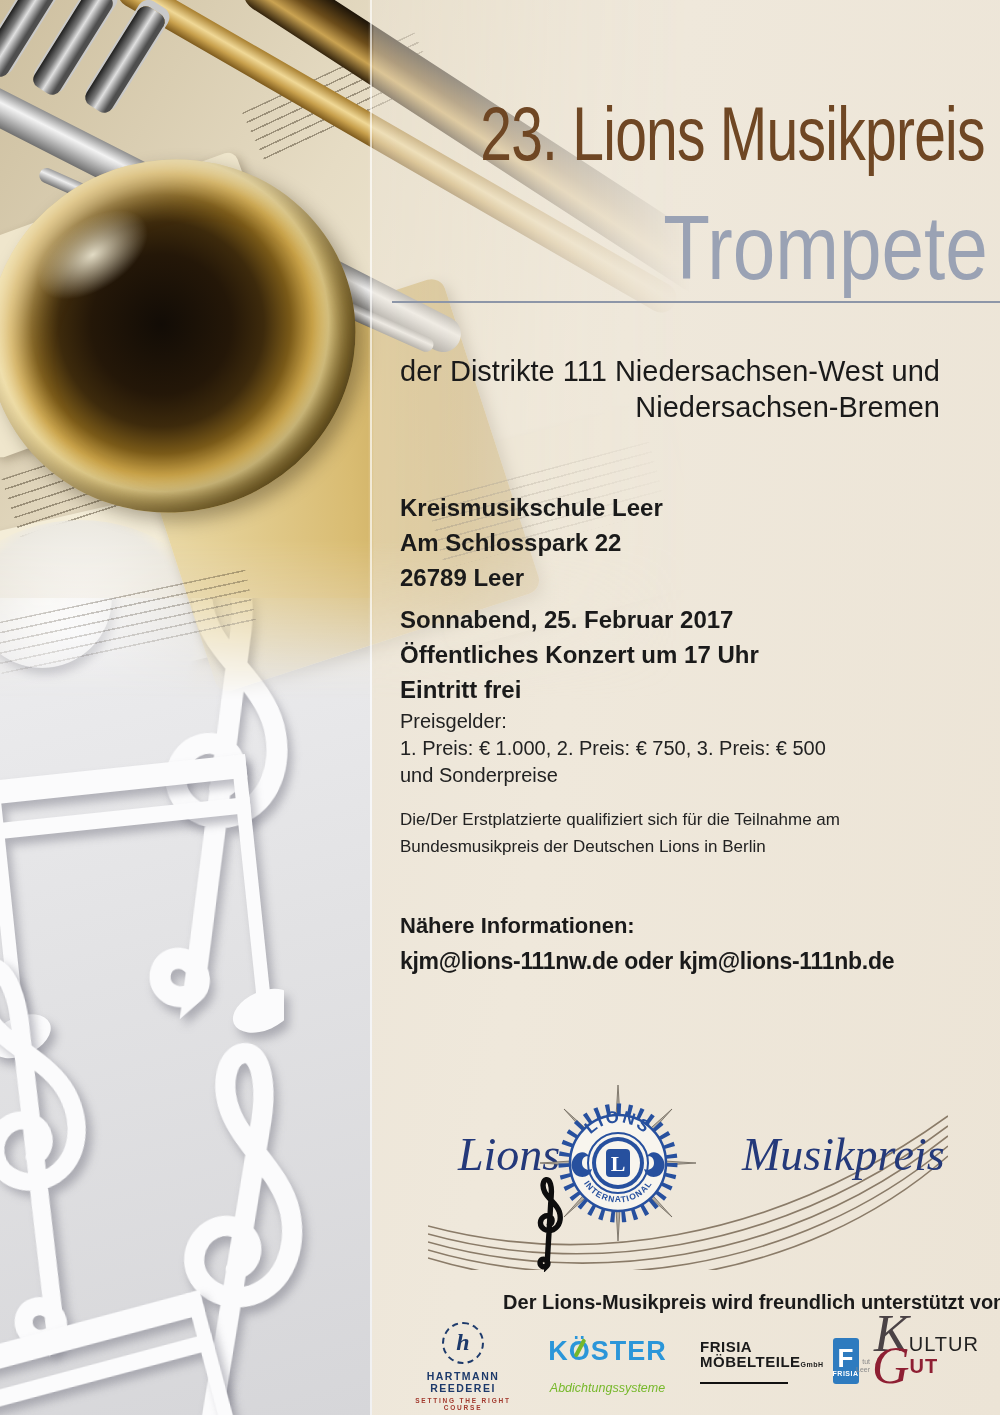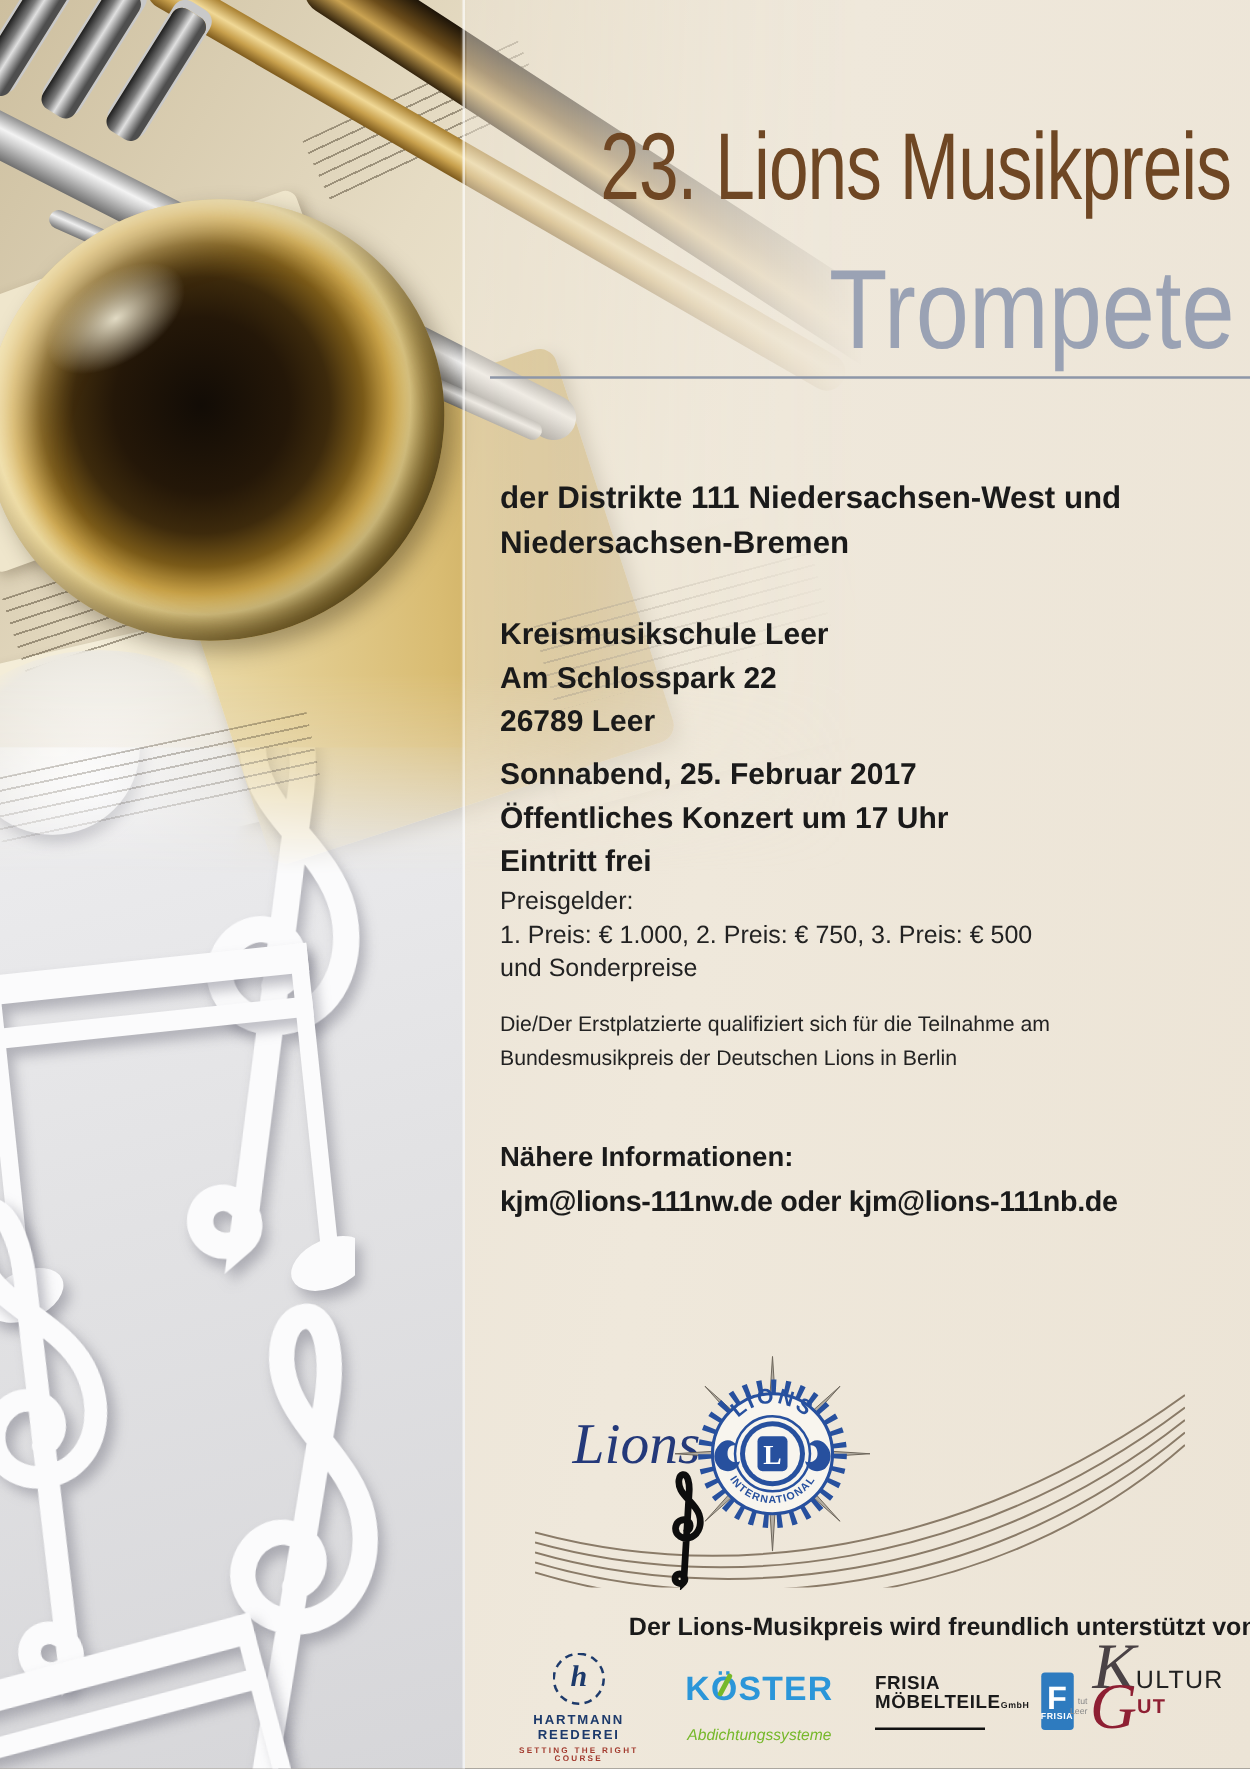--- a/index.html
+++ b/index.html
@@ -56,22 +56,22 @@
     box-shadow:inset 20px 26px 34px rgba(255,250,230,.5),inset -12px -16px 30px rgba(0,0,0,.55),6px 10px 18px rgba(40,28,8,.35);}
   .bell::after{content:"";position:absolute;left:18%;top:12%;width:34%;height:20%;border-radius:50%;transform:rotate(-18deg);
     background:radial-gradient(ellipse,rgba(255,250,228,.85),rgba(255,250,228,0) 70%);}
   
   .title{position:absolute;top:96px;right:15px;font-size:76px;line-height:1;color:#6f4724;
     white-space:nowrap;transform:scaleX(.75);transform-origin:100% 50%;letter-spacing:-1px;}
   .subtitle{position:absolute;top:203px;right:12px;font-size:90px;line-height:1;color:#9aa2b4;
     white-space:nowrap;transform:scaleX(.85);transform-origin:100% 50%;}
   .rule{position:absolute;top:301px;left:392px;width:608px;height:2px;background:#8d96a8;}
   
-  .districts{position:absolute;left:400px;top:380px;width:540px;font-size:25px;font-weight:bold;line-height:36px;}
-  .districts .l2{}
+  .districts{position:absolute;left:400px;top:353px;width:540px;font-size:29px;font-weight:normal;line-height:36px;}
+  .districts .l2{text-align:right;}
   .venue{position:absolute;left:400px;top:490px;font-size:24px;font-weight:bold;line-height:35px;}
   .event{position:absolute;left:400px;top:602px;font-size:24px;font-weight:bold;line-height:35px;}
   .prizes{position:absolute;left:400px;top:708px;font-size:20px;line-height:27px;color:#222;}
   .qual{position:absolute;left:400px;top:806px;font-size:17px;line-height:27px;color:#222;}
   .info-h{position:absolute;left:400px;top:913px;font-size:22px;font-weight:bold;}
   .emails{position:absolute;left:400px;top:948px;font-size:23px;font-weight:bold;letter-spacing:-.3px;}
   .webline{position:absolute;left:400px;top:986px;font-size:20px;}
   .webline .site{font-size:24px;font-weight:bold;}
   
   .lm-staff{position:absolute;left:428px;top:1098px;width:520px;height:172px;}
@@ -100,21 +100,21 @@
   .f-badge{width:46px;height:46px;background:#2e7bbf;border-radius:3px;color:#fff;display:flex;flex-direction:column;align-items:center;justify-content:center;}
   .f-badge .fb-f{font-size:26px;font-weight:bold;line-height:24px;}
   .f-badge .fb-t{font-size:7px;font-weight:bold;letter-spacing:.5px;}
   .kultur{left:856px;top:1314px;width:140px;text-align:left;}
   .kg-row1{margin-left:18px;}
   .kg-k{font-family:"Liberation Serif",serif;font-style:italic;font-size:52px;color:#4a4245;line-height:40px;}
   .kg-ultur{font-size:20px;letter-spacing:1px;color:#222;}
   .kg-row2{margin-top:-12px;display:flex;align-items:center;}
   .kg-small{font-size:7px;color:#8a8a8a;line-height:8px;text-align:right;margin-right:2px;}
   .kg-g{font-family:"Liberation Serif",serif;font-style:italic;font-size:52px;color:#8e1f33;line-height:44px;}
-  .kg-ut{font-size:16px;letter-spacing:1px;color:#8e1f33;font-weight:bold;}
+  .kg-ut{font-size:20px;letter-spacing:1px;color:#8e1f33;font-weight:bold;}
   .hidden-defs{position:absolute;width:0;height:0;overflow:hidden;}
 </style>
 </head>
 <body>
 
 <svg class="hidden-defs" aria-hidden="true">
   <defs>
     <symbol id="sym-clef" viewBox="0 0 120 260">
       <path d="M47,244 C38,250 28,244 29,235 C30,227 39,224 45,229 C50,233 51,240 47,244 L58,60
                C60,38 55,18 45,20 C36,22 34,38 41,52 C50,70 72,82 79,103 C85,122 80,142 63,150
@@ -219,20 +219,21 @@
   <svg class="lm-staff" viewBox="0 0 520 172">
     <g fill="none" stroke="#8a7b68" stroke-width="1.6">
       <path d="M0,128 C150,168 340,148 520,18"></path>
       <path d="M0,136 C152,178 348,158 520,28"></path>
       <path d="M0,144 C154,188 356,168 520,38"></path>
       <path d="M0,152 C156,198 364,178 520,48"></path>
       <path d="M0,160 C158,208 372,188 520,58"></path>
     </g>
   </svg>
   <div class="lm-left">Lions</div>
+  <div class="lm-right">Musikpreis</div>
   <svg class="emblem" viewBox="0 0 156 156">
     <defs>
       <path id="arcTop" d="M42,66 A37,37 0 0 1 114,66"></path>
       <path id="arcBot" d="M40,90 A40,40 0 0 0 116,90"></path>
     </defs>
 
     <g fill="#b4aea3" stroke="#6e675c" stroke-width="0.8">
       <path d="M78,0 L83,78 L78,156 L73,78 Z"></path>
       <path d="M0,78 L78,73 L156,78 L78,83 Z"></path>
       <path d="M24,24 L80,74 L132,132 L76,82 Z"></path>

